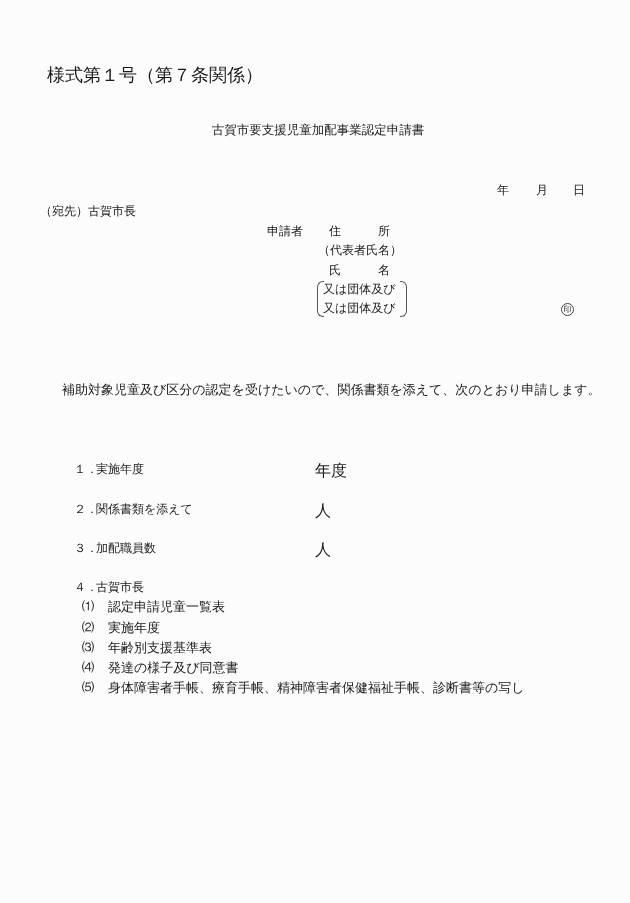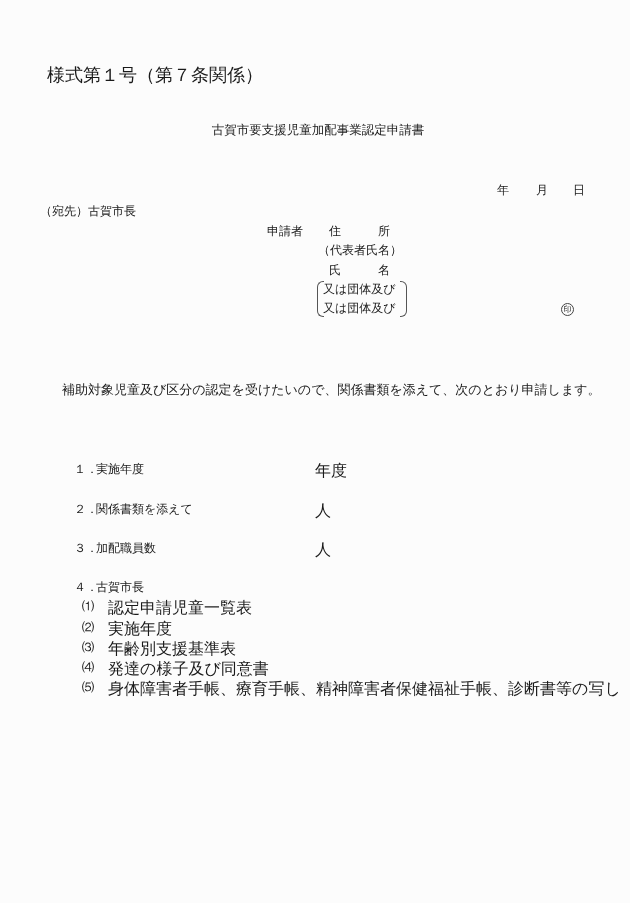--- a/index.html
+++ b/index.html
@@ -46,21 +46,21 @@
     .seal {
       left: 561px; top: 303px; width: 11px; height: 11px;
       border: 1px solid #444; border-radius: 50%;
       font-size: 8px; line-height: 11px; text-align: center;
     }
     .body-text { left: 62px; top: 383px; font-size: 13px; }
     .item-num { font-size: 12px; }
     .item-label { font-size: 12px; text-align: center; }
     .item-unit { font-size: 16px; }
     .sub-num { font-size: 12px; }
-    .sub-text { font-size: 16px; text-align: center; }
+    .sub-text { font-size: 13px; text-align: center; }
   </style>
 </head>
 <body>
 
 <div>
 
   <div class="abs form-number">様式第１号（第７条関係）</div>
 
   <div class="abs doc-title">
     <span>古賀市要支援児童加配事業認定申請書</span>

